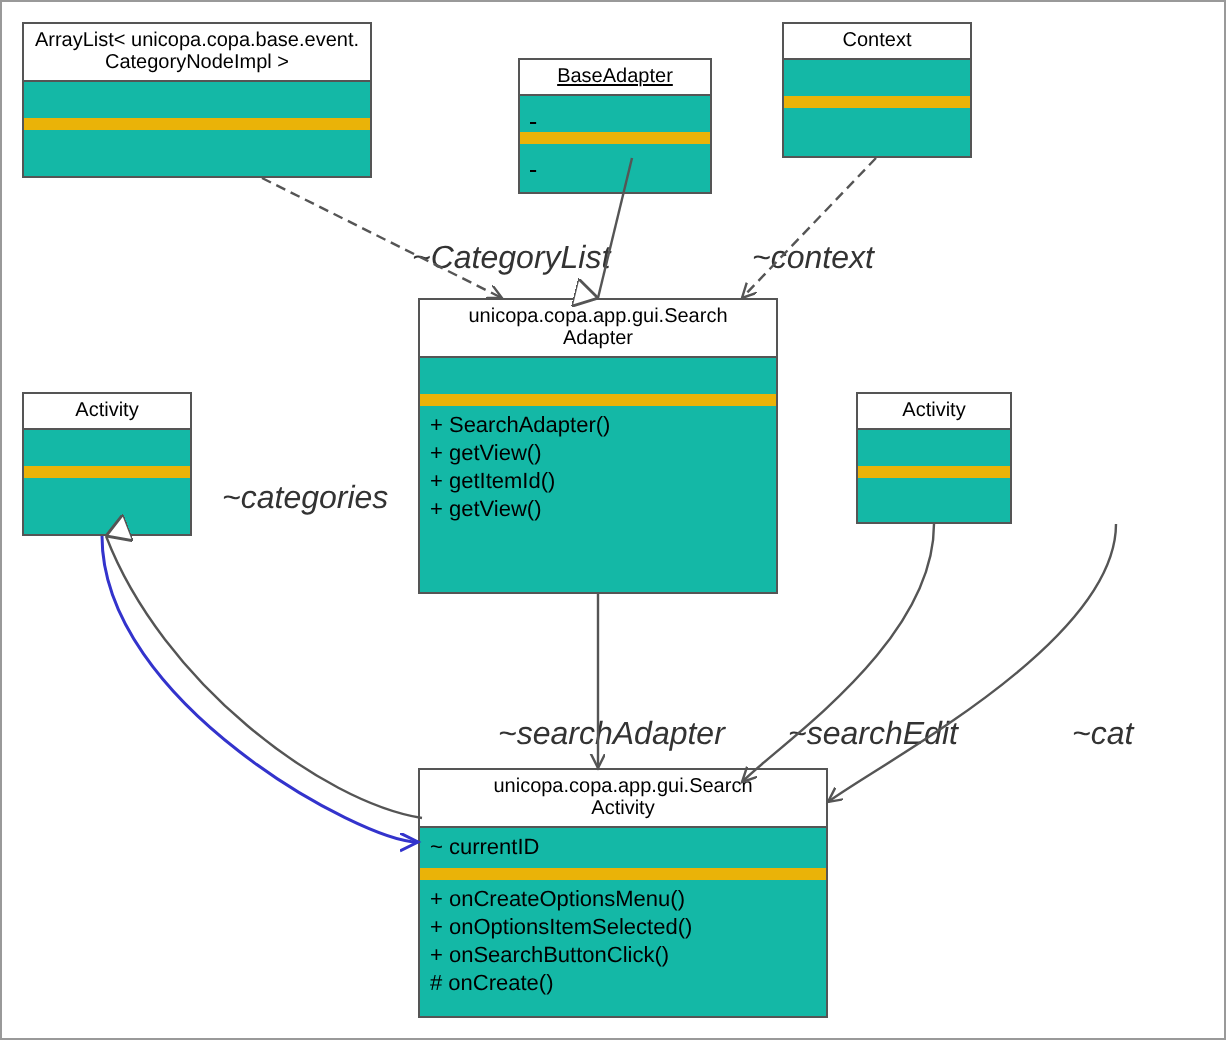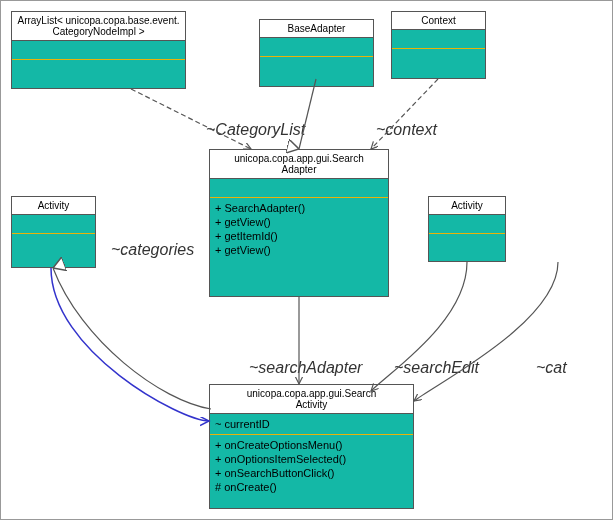--- a/index.html
+++ b/index.html
@@ -25,21 +25,21 @@
       background: #14b8a6;
     }
     .uml-box .header {
       background: #fff;
       border-bottom: 1px solid #555;
       padding: 3px 5px;
       text-align: center;
       font-size: 10px;
     }
     .uml-box .section {
-      border-bottom: 1px solid #eab308;
+      border-bottom: 6px solid #eab308;
       padding: 3px 5px;
       min-height: 18px;
     }
     .uml-box .section:last-child {
       border-bottom: none;
     }
     .uml-box .section p {
       line-height: 14px;
     }
     svg.arrows {
@@ -60,21 +60,21 @@
 <body>
 
 <div class="diagram-container">
 
   <div class="uml-box" style="left:10px; top:10px; width:175px; height:78px;">
     <div class="header">ArrayList&lt; unicopa.copa.base.event.<br>CategoryNodeImpl &gt;</div>
     <div class="section">&nbsp;</div>
     <div class="section">&nbsp;</div>
   </div>
 
-  <div class="uml-box" style="left:258px; top:18px; width:115px; height:68px;">
+  <div class="uml-box" style="left:258px; top:28px; width:97px; height:68px;text-decoration:underline;">
     <div class="header">BaseAdapter</div>
     <div class="section">&nbsp;</div>
     <div class="section">&nbsp;</div>
   </div>
 
   <div class="uml-box" style="left:390px; top:10px; width:95px; height:68px;">
     <div class="header">Context</div>
     <div class="section">&nbsp;</div>
     <div class="section">&nbsp;</div>
   </div>

